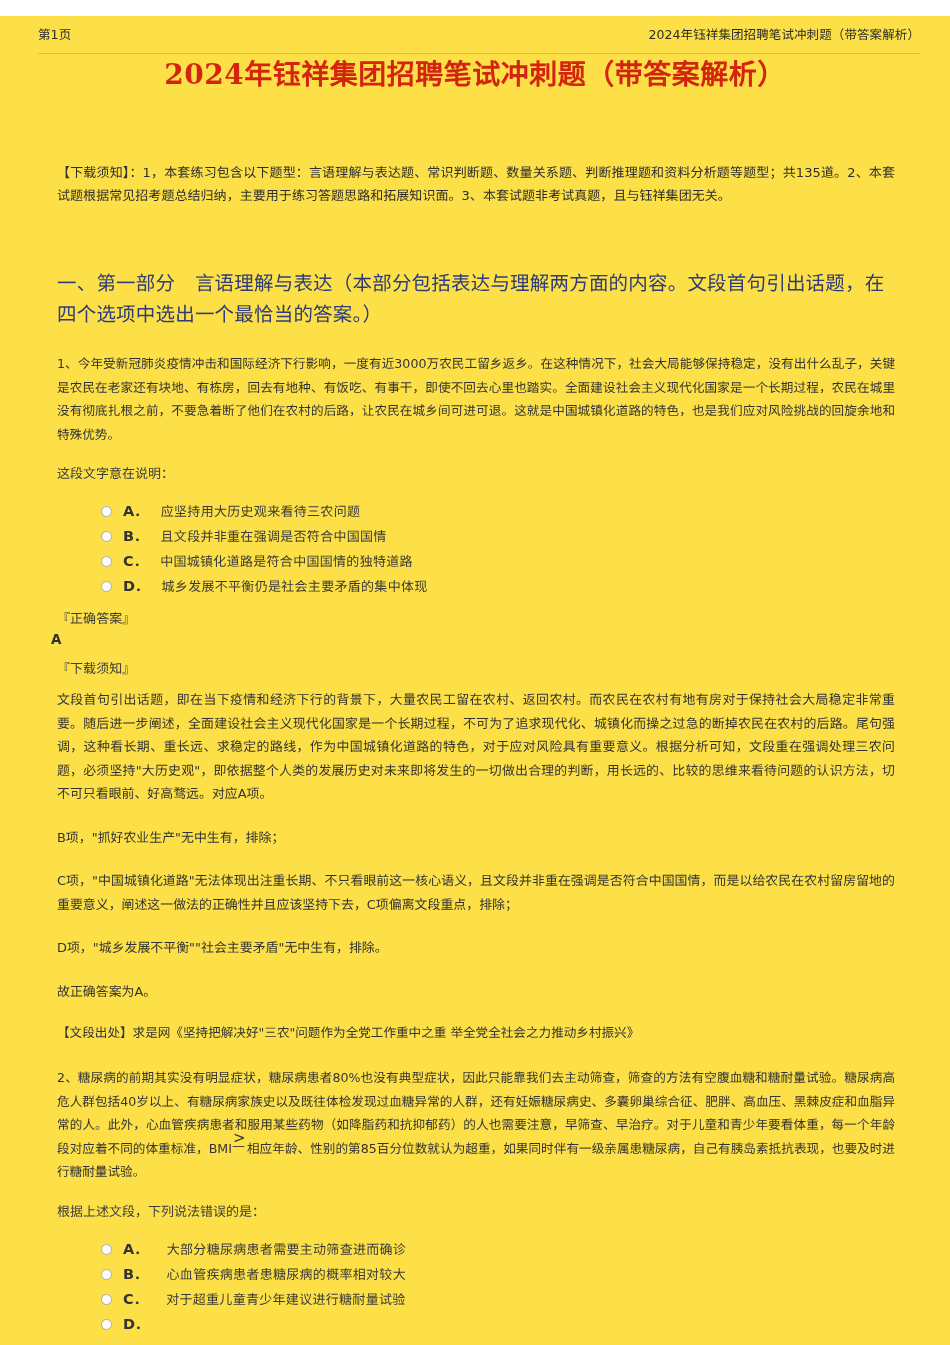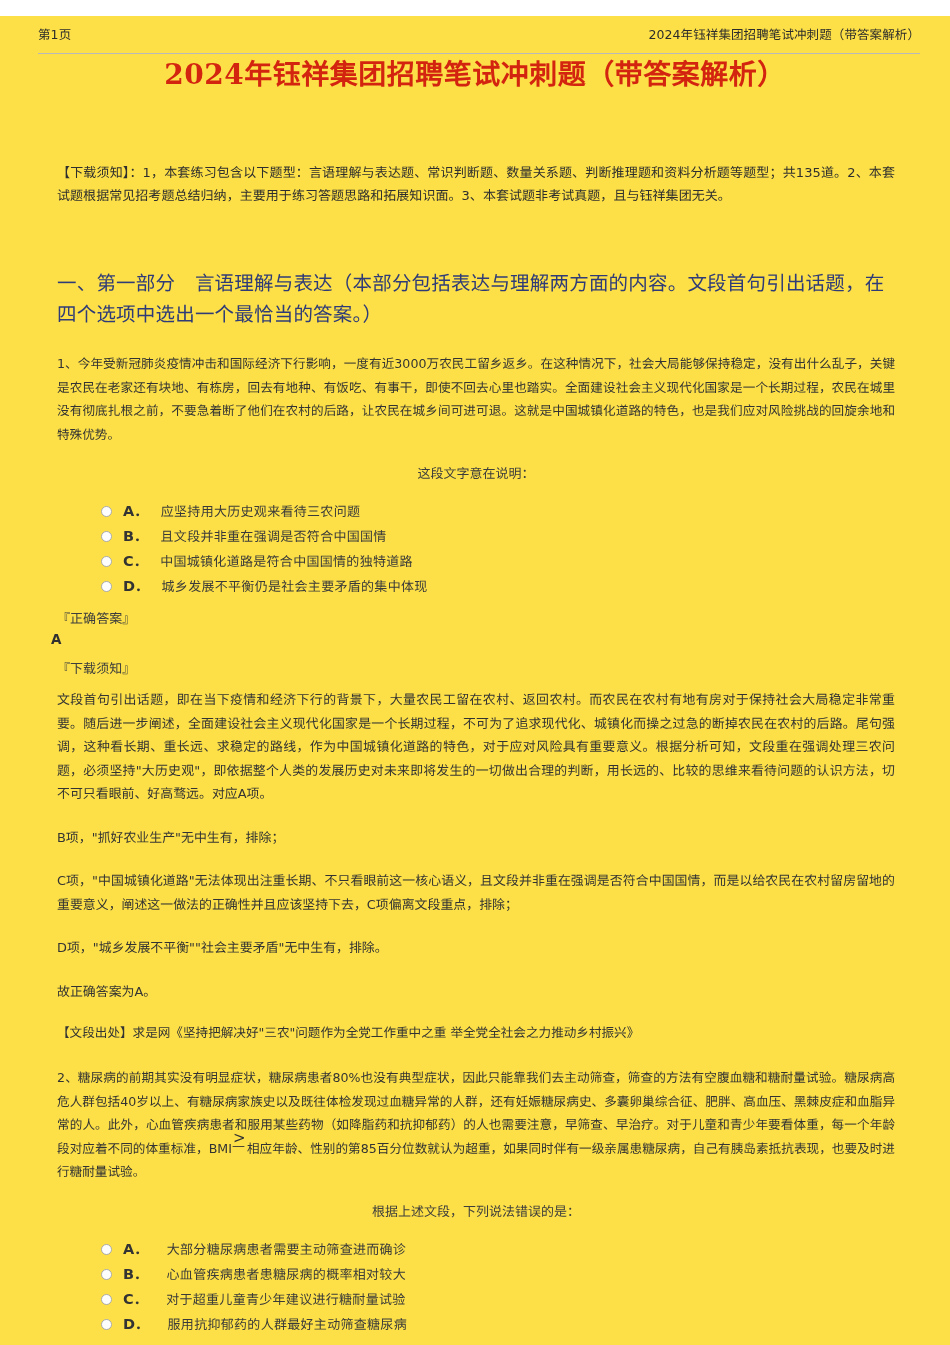--- a/index.html
+++ b/index.html
@@ -91,21 +91,20 @@
     color: #333333;
     text-align: justify;
     letter-spacing: 0.02px;
   }
 
   .q-prompt {
     font-size: 13px;
     line-height: 22px;
     color: #3d3d3d;
     margin-top: 17px;
-    text-align: center;
   }
 
   .options {
     margin: 14px 0 0 0;
     padding: 0;
     list-style: none;
   }
   .option-row {
     display: flex;
     align-items: center;
@@ -301,21 +300,20 @@
           <span class="opt-text">心血管疾病患者患糖尿病的概率相对较大</span>
         </li>
         <li class="option-row wide">
           <span class="radio"></span>
           <span class="opt-letter">C．</span>
           <span class="opt-text">对于超重儿童青少年建议进行糖耐量试验</span>
         </li>
         <li class="option-row wide">
           <span class="radio"></span>
           <span class="opt-letter">D．</span>
-          <span class="opt-text">服用抗抑郁药的人群最好主动筛查糖尿病</span>
         </li>
       </ul>
 
       <div class="ans-label">『正确答案』</div>
 
     </div>
 
   </div>
 
 

